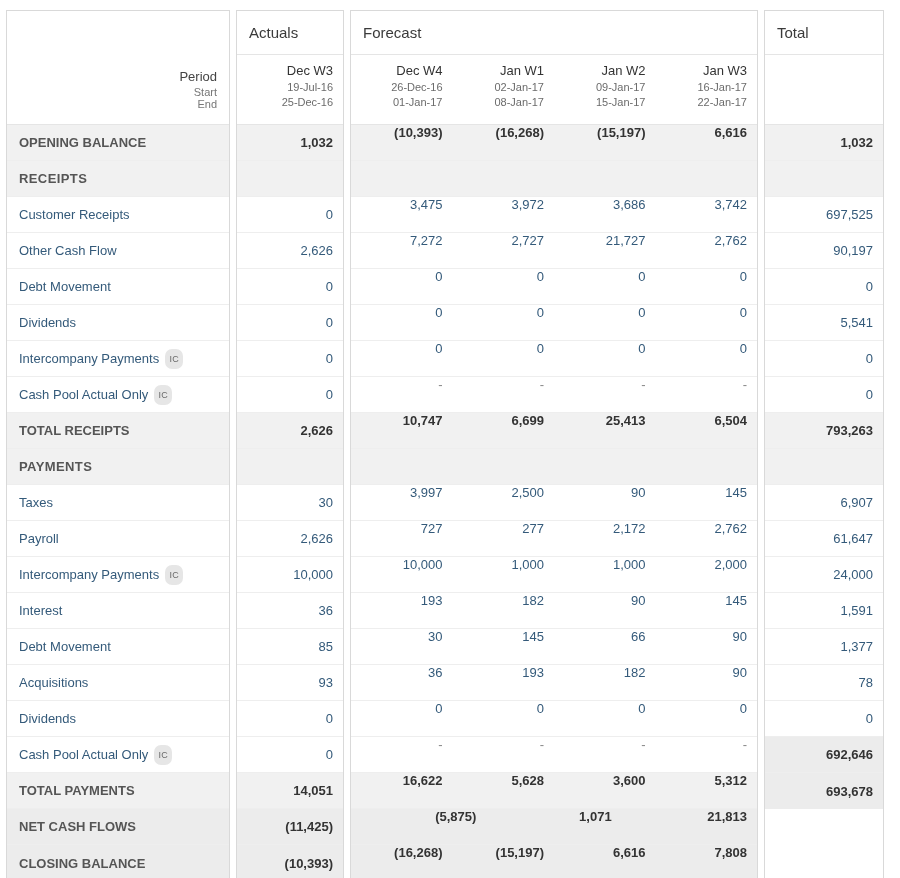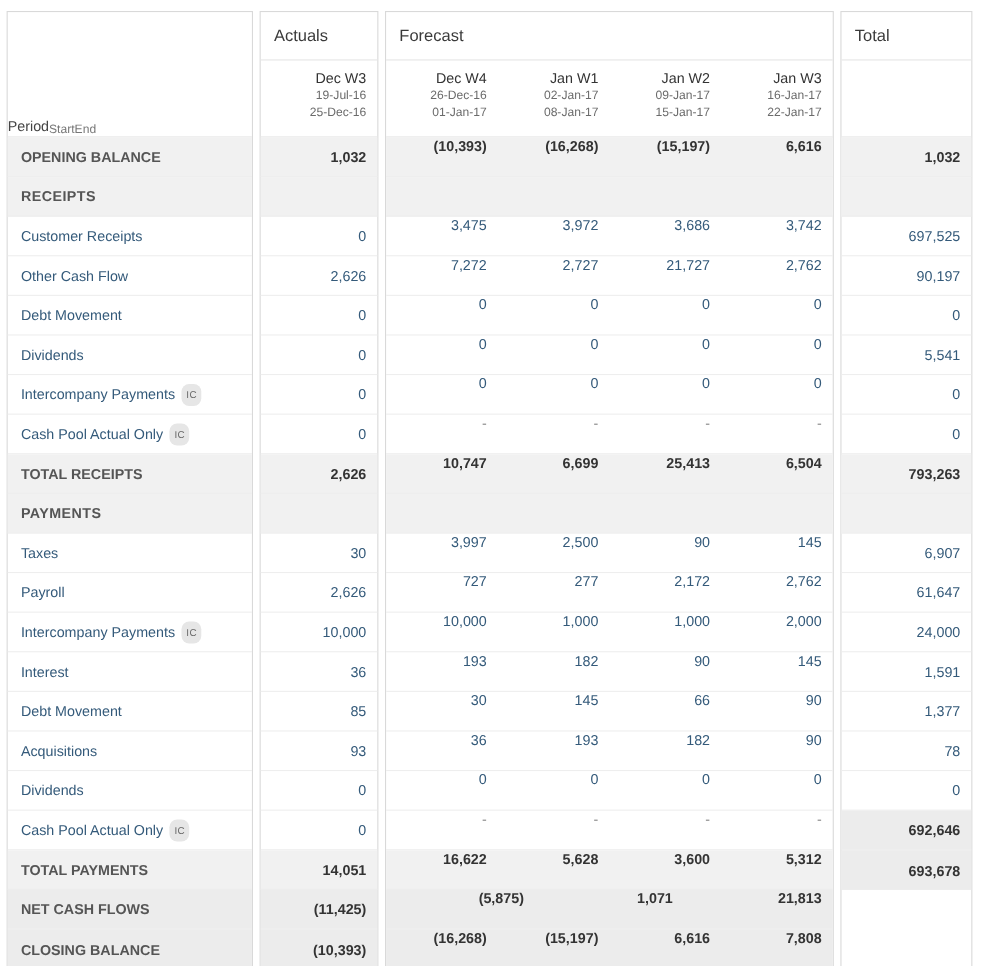--- a/index.html
+++ b/index.html
@@ -35,22 +35,22 @@
     border-bottom: 1px solid #e5e5e5;
   }
   .labels-block .hdr { border-bottom: none; }
 
   .subhdr {
     height: 70px;
     border-bottom: 1px solid #e5e5e5;
     display: flex;
   }
   .labels-block .subhdr {
-    flex-direction: row;
-    justify-content: flex-start;
+    flex-direction: column;
+    justify-content: center;
     align-items: flex-end;
     padding-right: 12px;
     color: #555;
     font-size: 12px;
   }
   .labels-block .subhdr .period-label {
     color: #444;
     font-size: 13px;
     margin-bottom: 2px;
   }

